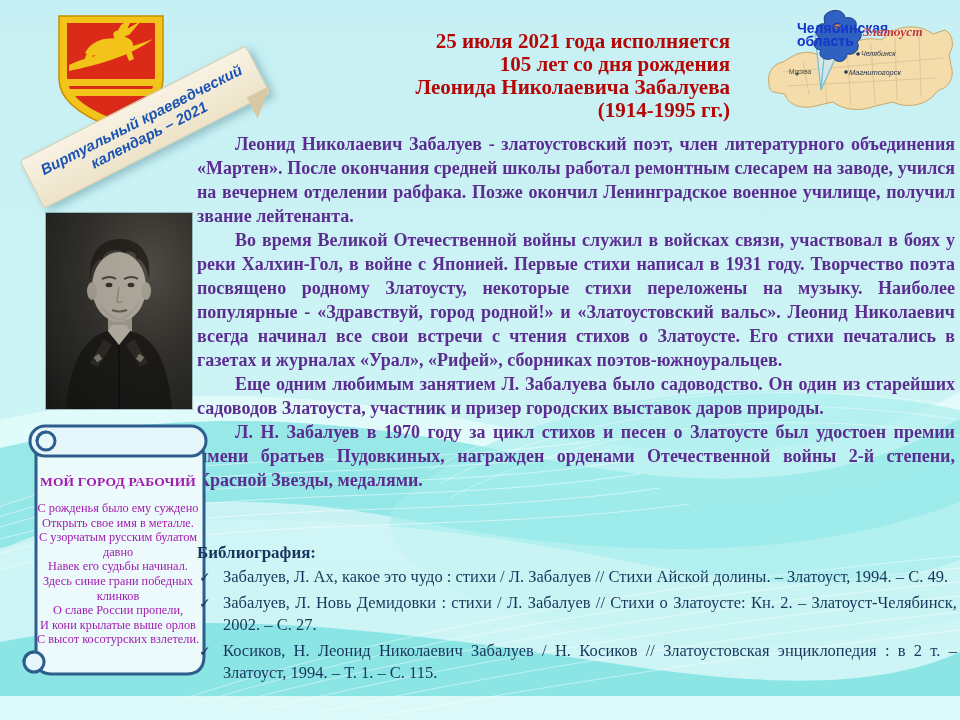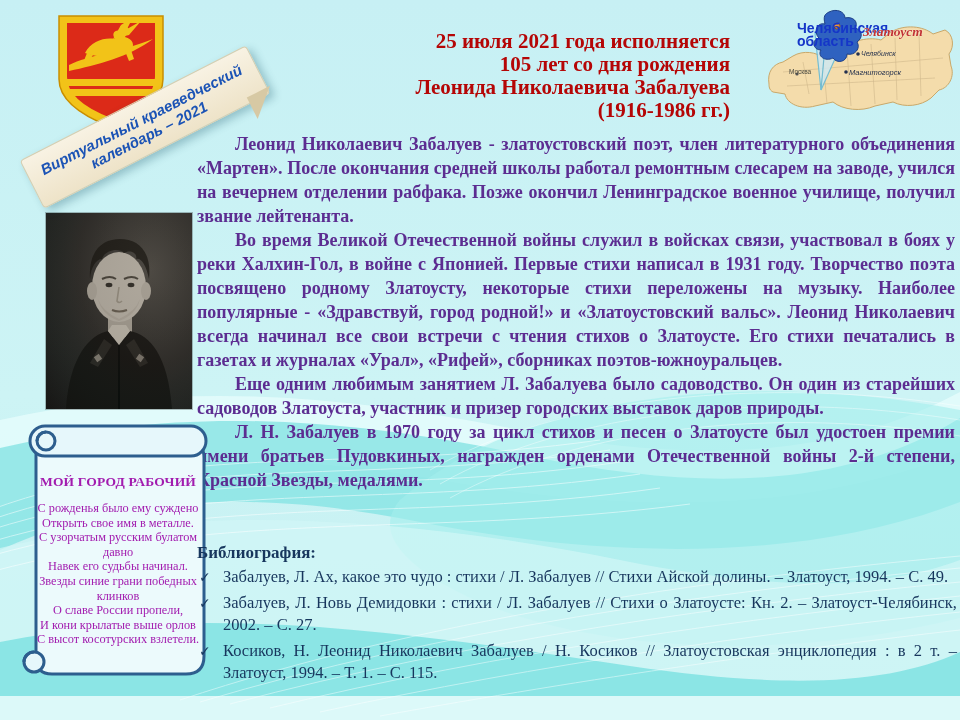--- a/index.html
+++ b/index.html
@@ -134,21 +134,21 @@
 
 <div class="banner">
   <div class="banner-text">Виртуальный краеведческий
 календарь – 2021</div>
 </div>
 
 <div class="title">
   <div>25 июля 2021 года исполняется</div>
   <div>105 лет со дня рождения</div>
   <div>Леонида Николаевича Забалуева</div>
-  <div>(1916-1986 гг.)</div>
+  <div>(1914-1995 гг.)</div>
 </div>
 
 <div class="article">
   <p>Леонид Николаевич Забалуев - златоустовский поэт, член литературного объединения «Мартен». После окончания средней школы работал ремонтным слесарем на заводе, учился на вечернем отделении рабфака. Позже окончил Ленинградское военное училище, получил звание лейтенанта.</p>
   <p>Во время Великой Отечественной войны служил в войсках связи, участвовал в боях у реки Халхин-Гол, в войне с Японией. Первые стихи написал в 1931 году. Творчество поэта посвящено родному Златоусту, некоторые стихи переложены на музыку. Наиболее популярные - «Здравствуй, город родной!» и «Златоустовский вальс». Леонид Николаевич всегда начинал все свои встречи с чтения стихов о Златоусте. Его стихи печатались в газетах и журналах «Урал», «Рифей», сборниках поэтов-южноуральцев.</p>
   <p>Еще одним любимым занятием Л. Забалуева было садоводство. Он один из старейших садоводов Златоуста, участник и призер городских выставок даров природы.</p>
   <p>Л. Н. Забалуев в 1970 году за цикл стихов и песен о Златоусте был удостоен премии имени братьев Пудовкиных, награжден орденами Отечественной войны 2-й степени, Красной Звезды, медалями.</p>
 </div>
 
 <div class="photo">
@@ -210,21 +210,21 @@
 
     <circle cx="12" cy="240" r="10" fill="#e6f7fb" stroke="#2d5e8e" stroke-width="3"></circle>
     <path d="M12 230 a10 10 0 0 0 -10 10" stroke="#2d5e8e" stroke-width="3" fill="none"></path>
   </svg>
   <div class="scroll-text">
     <div class="poem-title">МОЙ ГОРОД РАБОЧИЙ</div>
     <div class="poem-line">С рожденья было ему суждено</div>
     <div class="poem-line">Открыть свое имя в металле.</div>
     <div class="poem-line">С узорчатым русским булатом давно</div>
     <div class="poem-line">Навек его судьбы начинал.</div>
-    <div class="poem-line">Звезды синие грани победных клинков</div>
+    <div class="poem-line">Здесь синие грани победных клинков</div>
     <div class="poem-line">О славе России пропели,</div>
     <div class="poem-line">И кони крылатые выше орлов</div>
     <div class="poem-line">С высот косотурских взлетели.</div>
   </div>
 </div>
 
 <div class="map">
   <svg width="194" height="126" viewBox="0 0 194 126">
 
     <path d="M6 78 C 4 66 10 58 20 56 L 30 50 C 40 44 54 46 60 52 L 70 48 C 84 36 104 30 118 34 L 128 26 C 142 18 160 20 170 28 L 182 24 C 190 28 192 40 186 48 L 188 60 C 192 70 186 82 176 84 L 168 92 C 158 100 142 102 130 96 L 112 100 C 98 106 80 104 70 96 L 52 100 C 38 104 24 98 22 88 L 10 86 C 6 84 6 80 6 78 Z" fill="#f4dcab" stroke="#c9a86a" stroke-width="1"></path>

